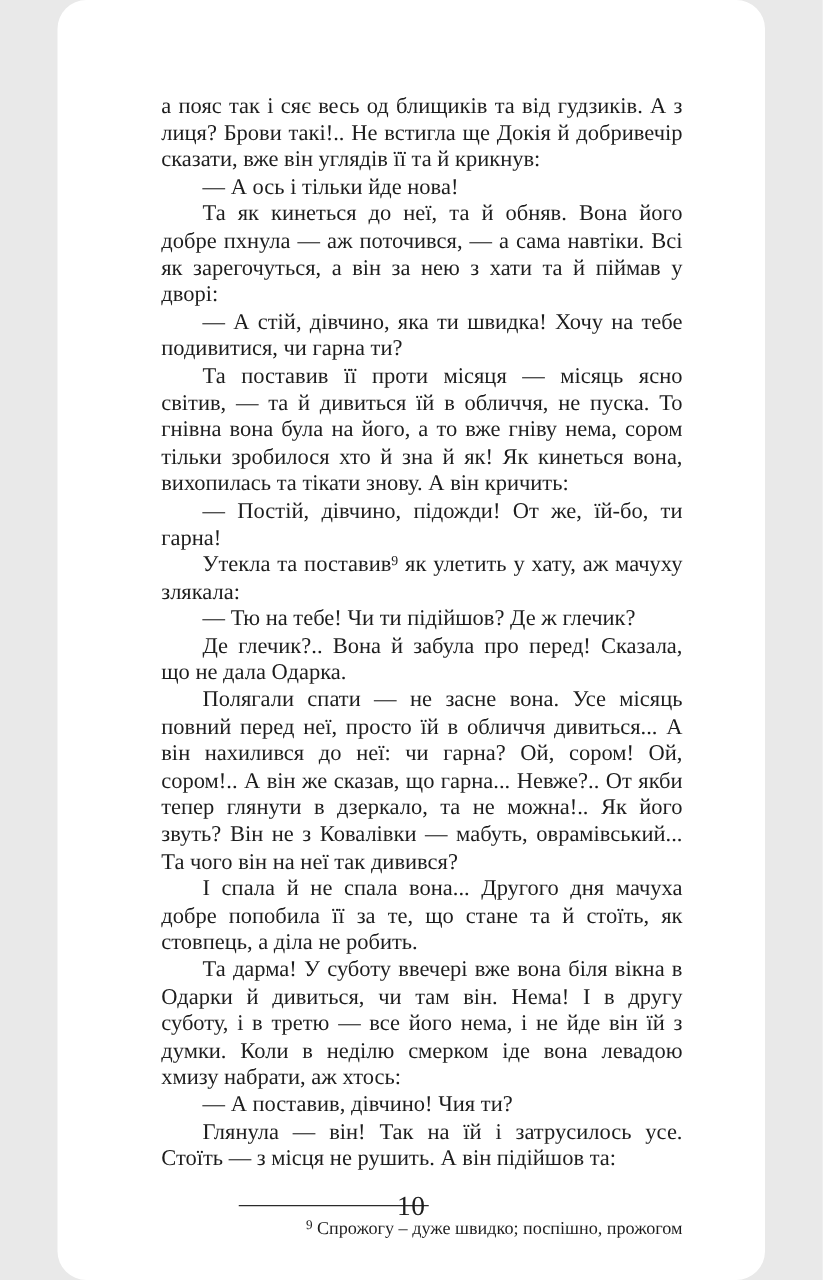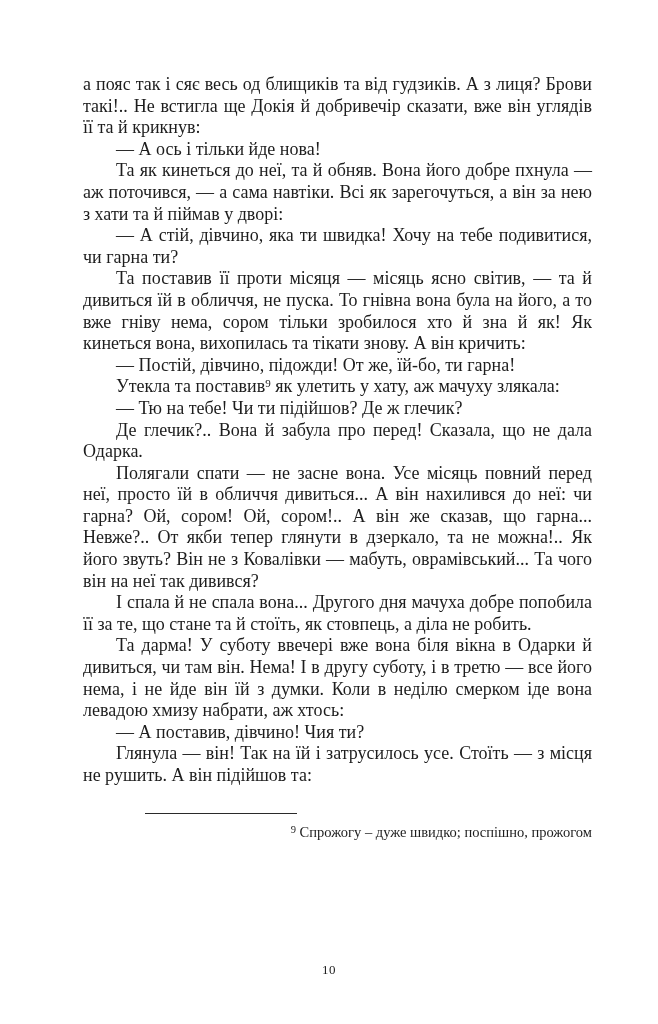--- a/index.html
+++ b/index.html
@@ -3,28 +3,29 @@
 <meta charset="utf-8">
 <title>Book page 10</title>
 <style>
   html, body {
     margin: 0;
     padding: 0;
     background: #e9e9e9;
   }
   .book-page {
     position: relative;
-    width: 658px;
+    width: 566px;
     height: 1024px;
     margin: 0 auto;
     background: #ffffff;
     box-sizing: border-box;
     font-family: "Liberation Serif", "DejaVu Serif", serif;
     color: #1d1d1d;
     overflow: hidden;
+    border-radius: 23px;
   }
   .text-block {
     position: absolute;
     top: 74px;
     left: 83px;
     right: 66px;
     font-size: 18px;
     line-height: 21.6px;
     text-align: justify;
   }
@@ -61,21 +62,21 @@
     font-size: 10.5px;
     line-height: 0;
     vertical-align: 4px;
   }
   .page-number {
     position: absolute;
     bottom: 46px;
     left: 0;
     right: 0;
     text-align: center;
-    font-size: 13px;
+    font-size: 22px;
     letter-spacing: 0.5px;
     color: #1d1d1d;
   }
 </style>
 </head>
 <body>
 
 <div class="book-page">
   <div class="text-block">
     <p class="para noindent">а пояс так і сяє весь од блищиків та від гудзиків. А з лиця? Брови такі!.. Не встигла ще Докія й добривечір сказати, вже він углядів її та й крикнув:</p>

